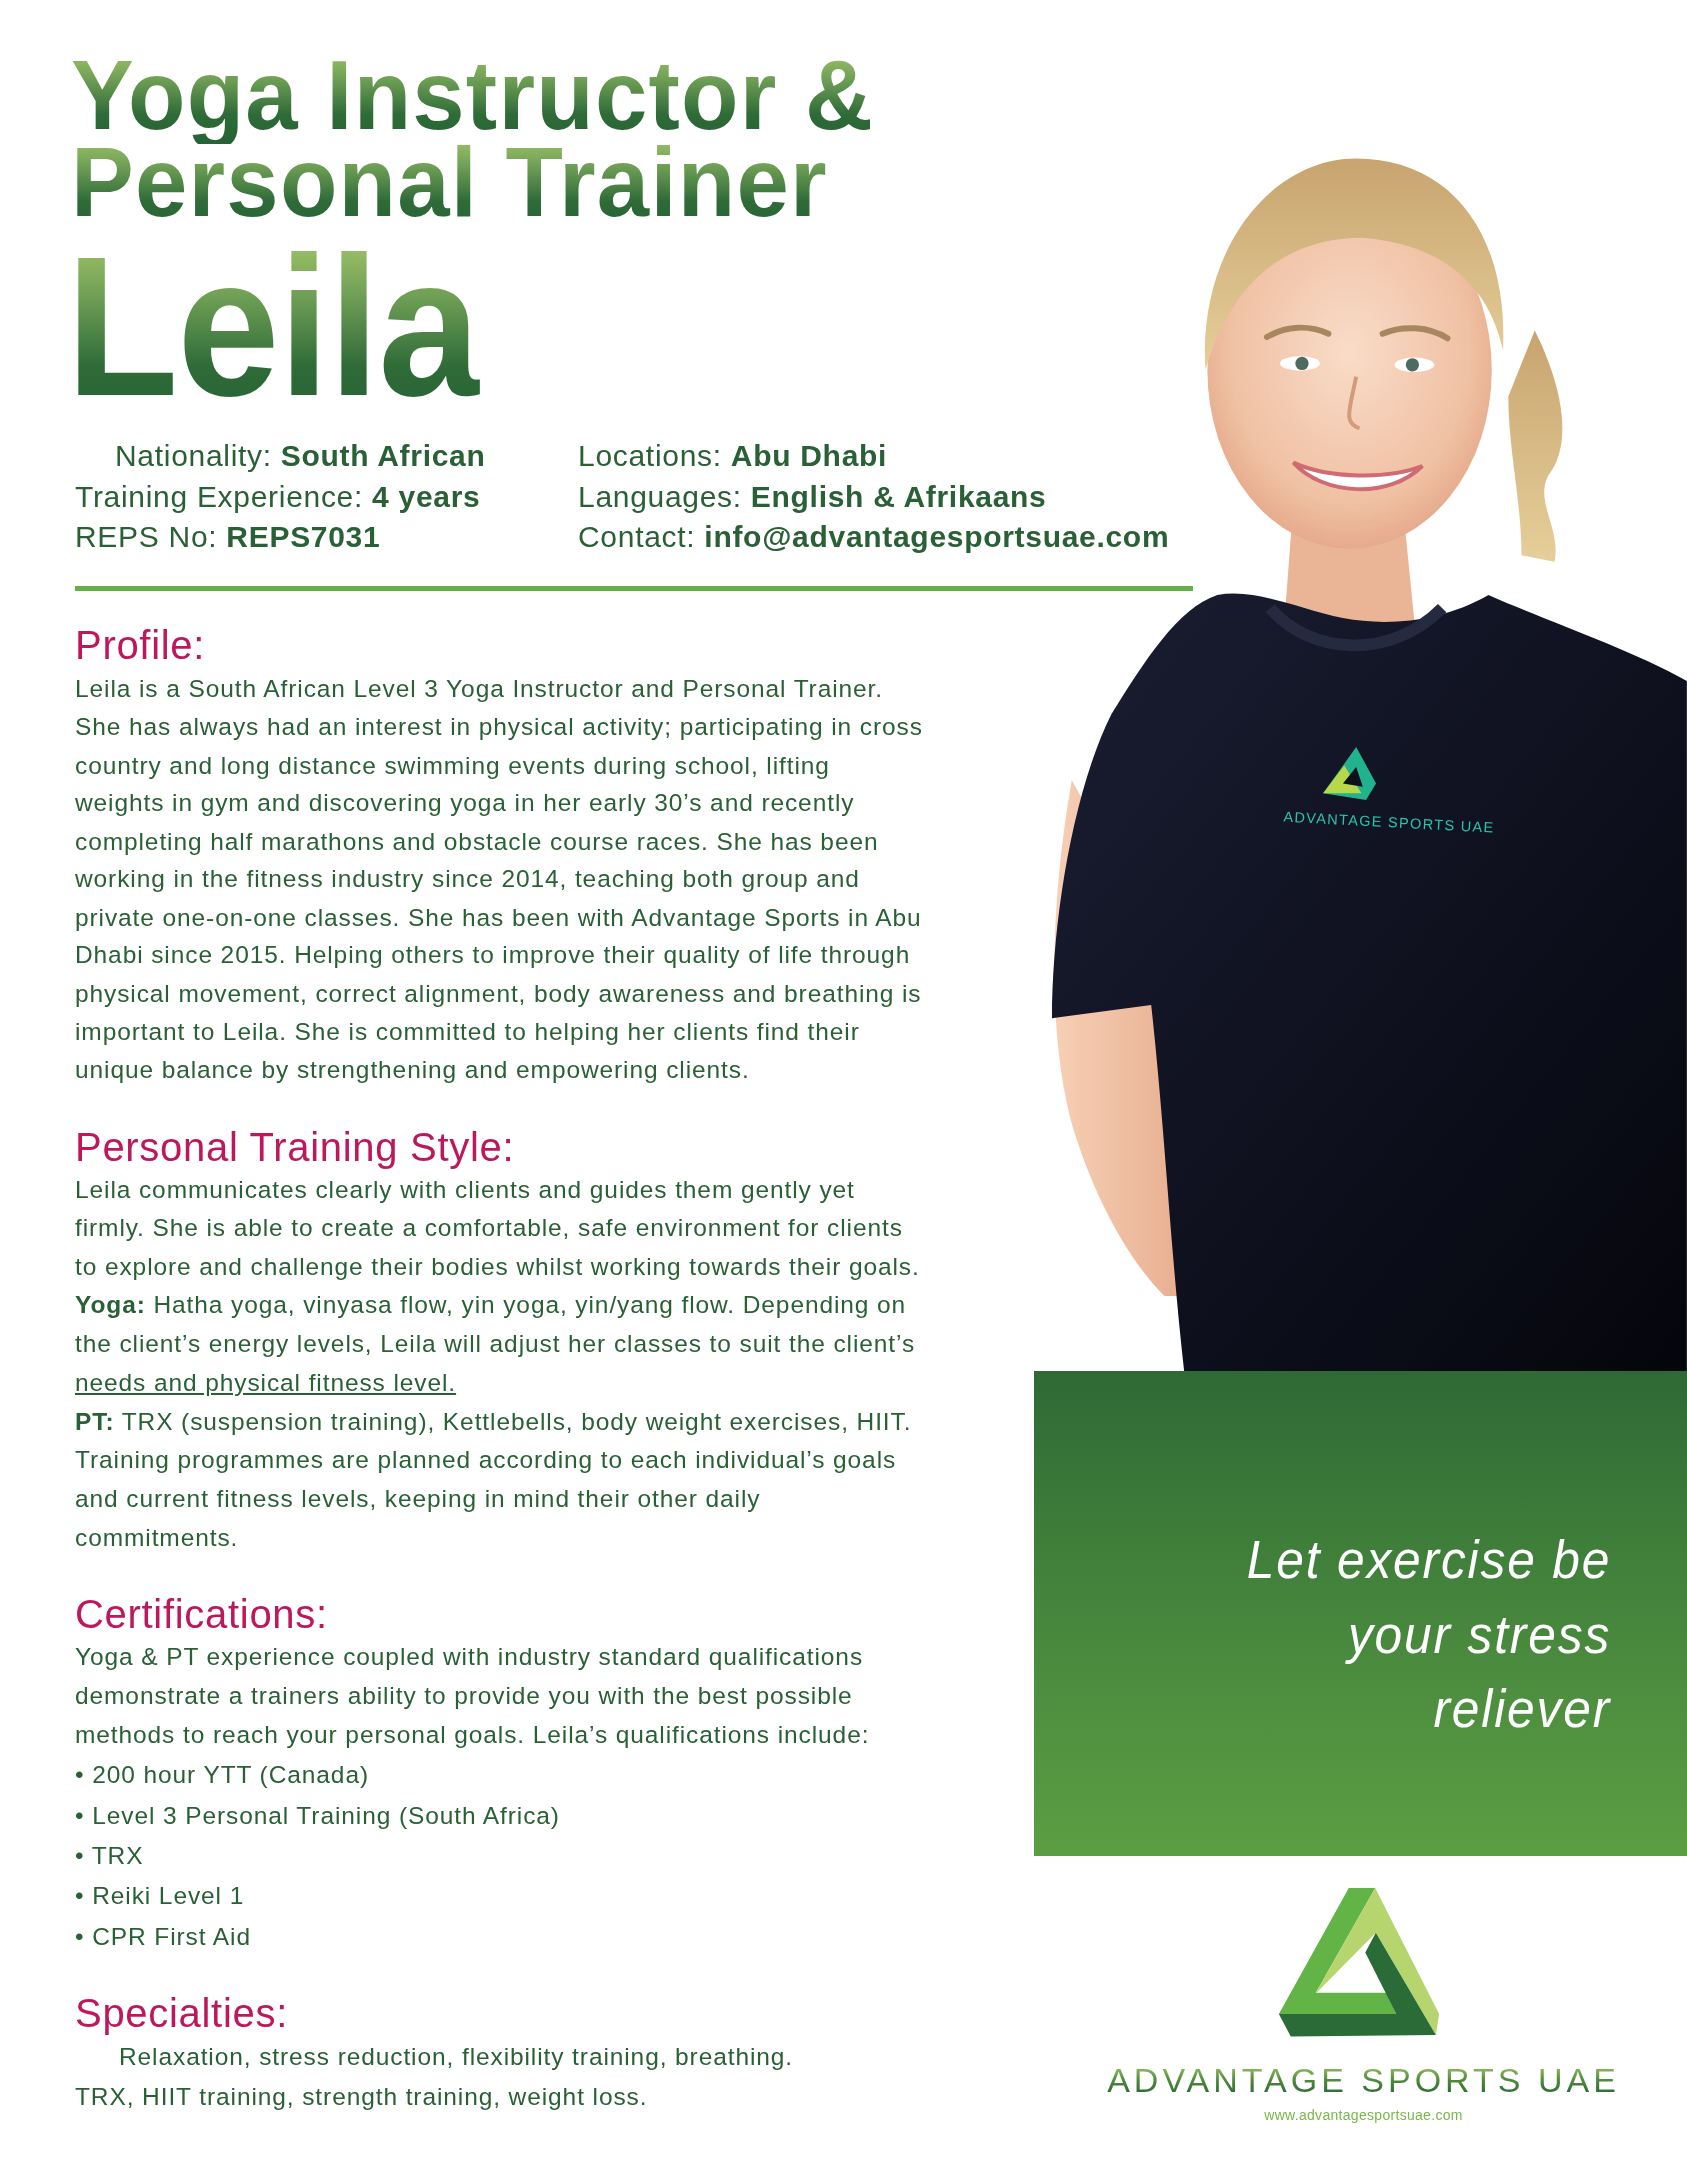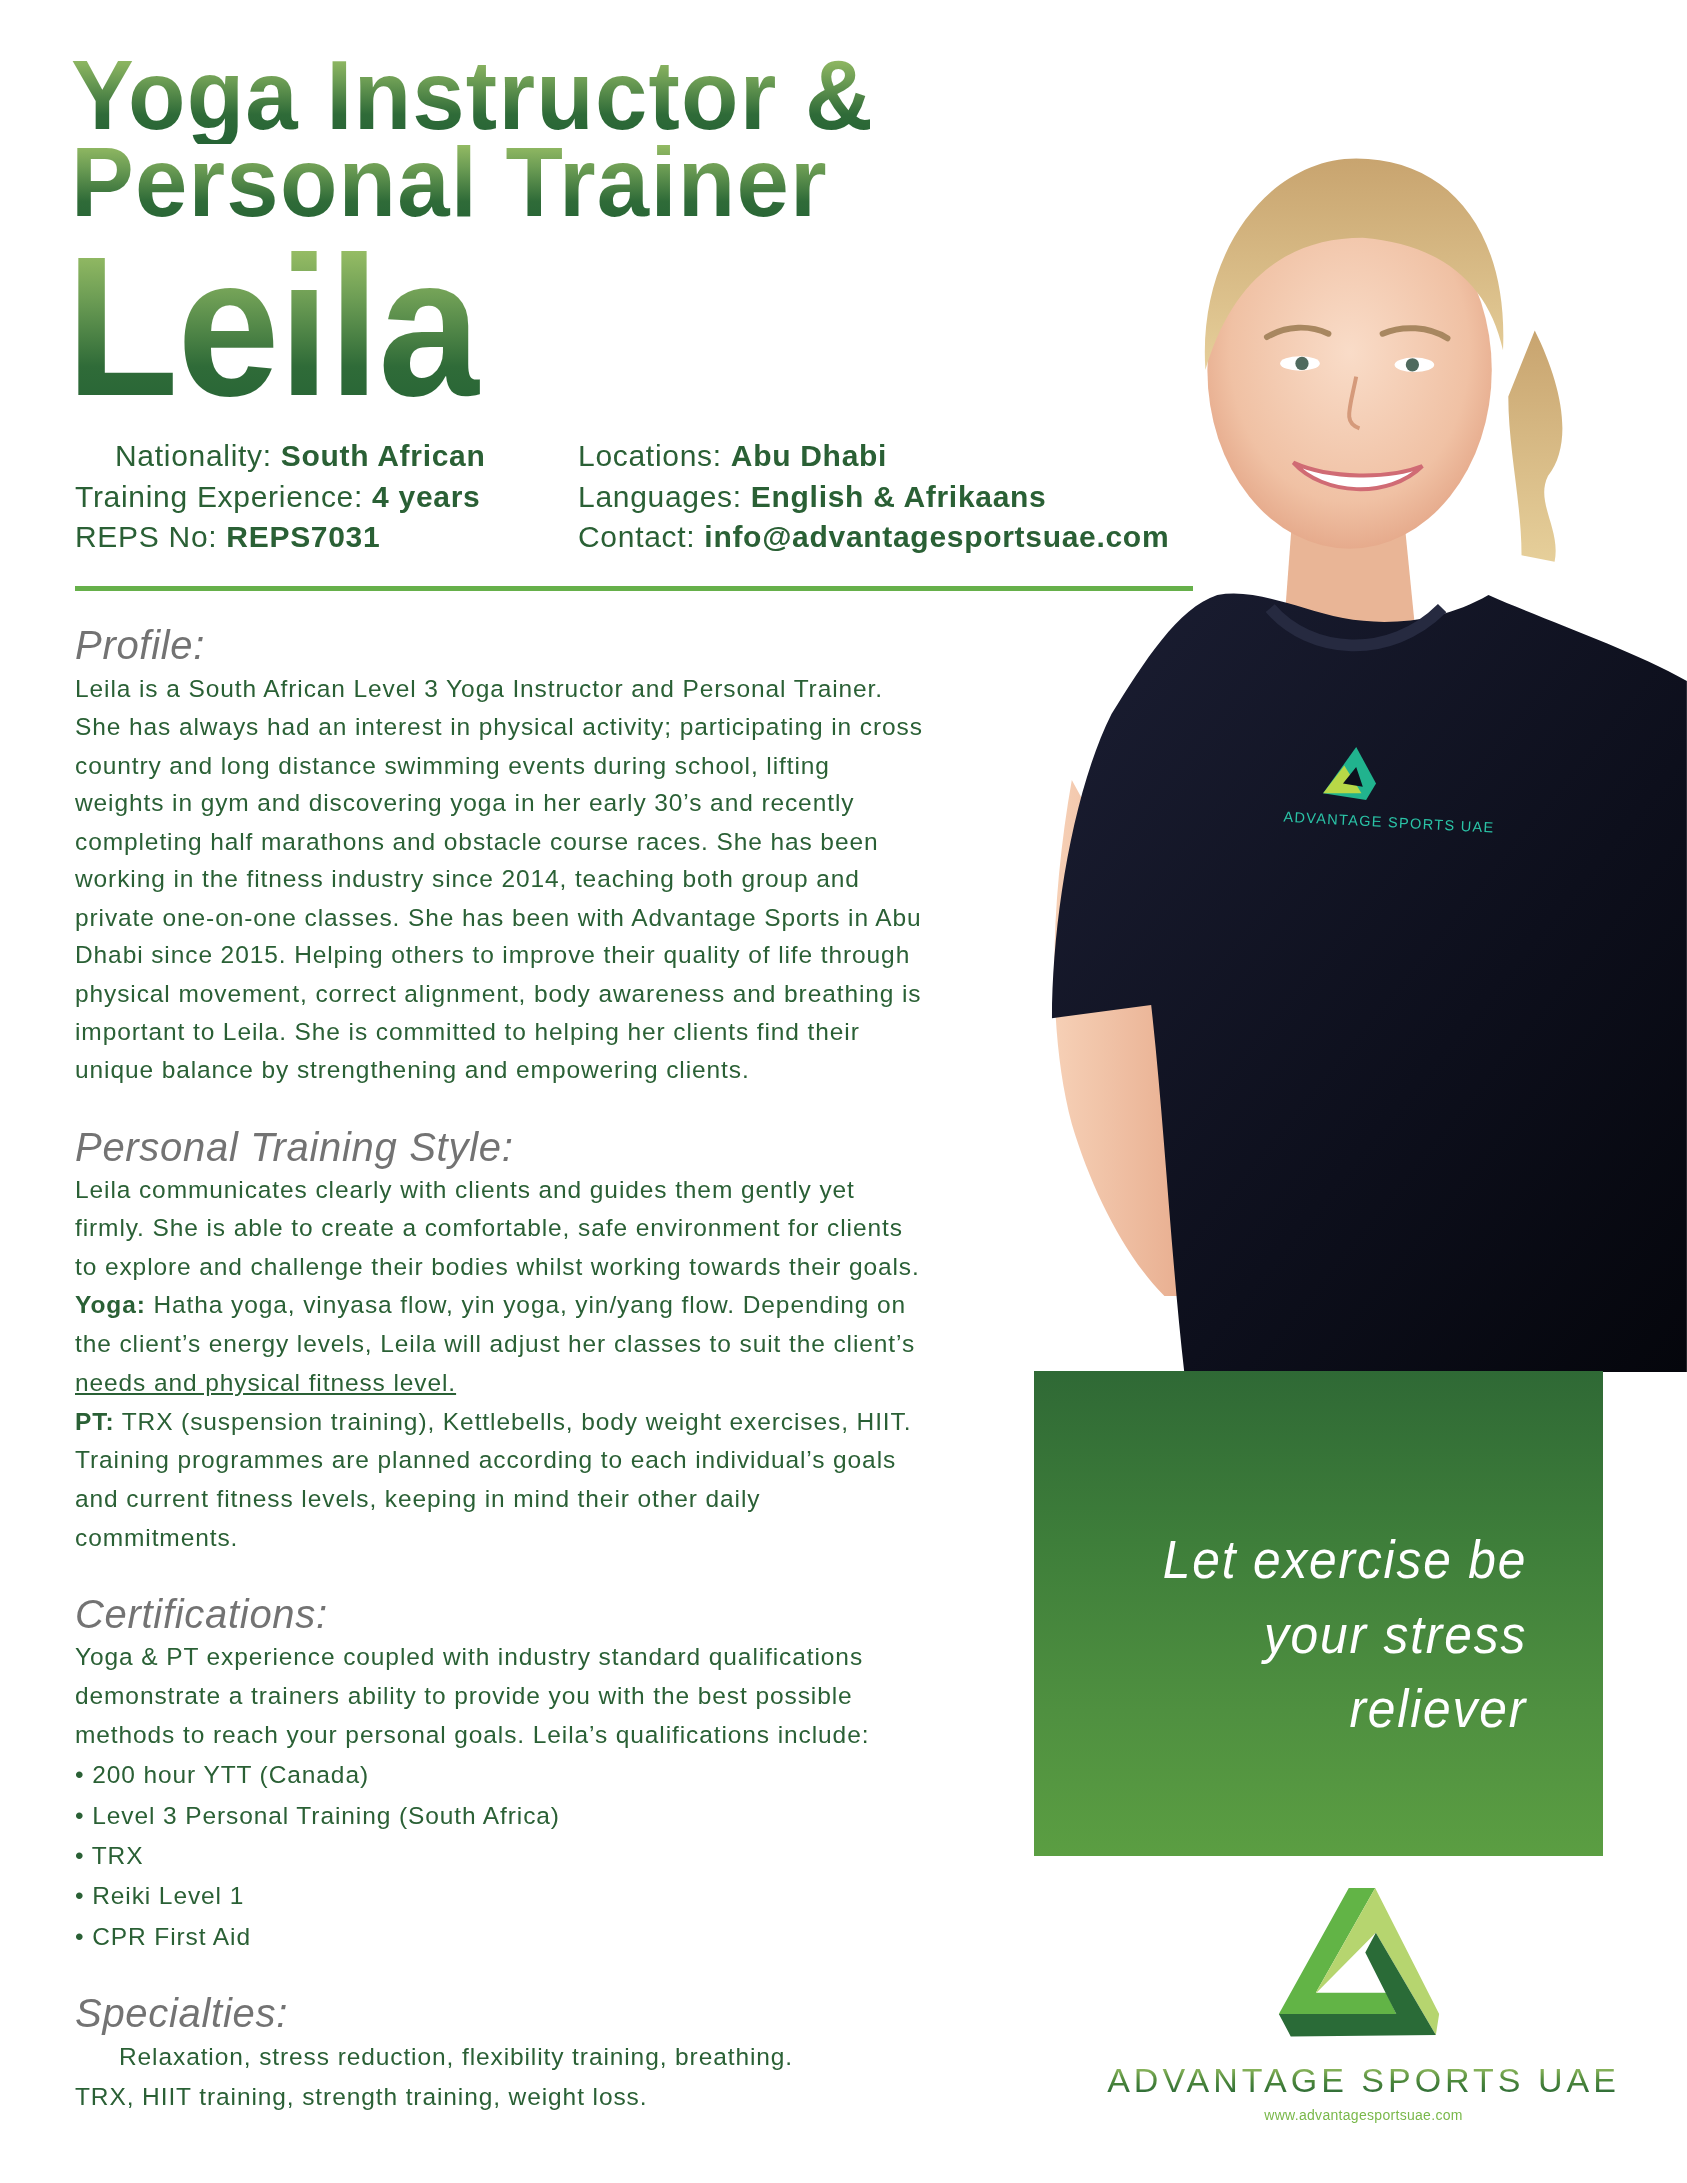--- a/index.html
+++ b/index.html
@@ -18,30 +18,30 @@
   .title-line { font-size: 99px; transform: scaleX(0.95); letter-spacing: 1.3px; }
   .title-name { font-size: 198px; transform: scaleX(0.93); letter-spacing: -1.3px; }
 
   
   .info { font-size: 30px; line-height: 1; white-space: nowrap; color: #2a6035; letter-spacing: 0.7px; }
   .info .lbl { font-weight: normal; }
   .info .val { font-weight: bold; }
 
   .divider { left: 75px; top: 586px; width: 1118px; height: 5.3px; background: #66b04a; }
 
-  .section-h { font-size: 40px; line-height: 1; color: #737373; white-space: nowrap; letter-spacing: 0.7px; font-style: italic; }
+  .section-h { font-size: 40px; line-height: 1; color: #be185d; white-space: nowrap; letter-spacing: 0.7px; }
   .body-text { font-size: 24.5px; color: #2a6035; white-space: nowrap; letter-spacing: 0.9px; line-height: 1; }
   .body-text b { font-weight: bold; }
   .line { position: absolute; left: 75px; }
 
   
   .photo { left: 1032px; top: 132px; width: 655px; height: 1240px; overflow: hidden; }
 
   
-  .quote-box { left: 1034px; top: 1371px; width: 569px; height: 485px;
+  .quote-box { left: 1034px; top: 1371px; width: 653px; height: 485px;
                background: linear-gradient(to bottom, #2f6935 0%, #3e7e3a 35%, #4f9040 70%, #5b9e42 100%); text-align: right; }
   .quote-line { position: absolute; right: 76px; font-size: 54px; font-style: italic; color: #ffffff;
                 white-space: nowrap; line-height: 1; letter-spacing: 2px; transform: scaleX(0.92); transform-origin: right top; }
 
   
   .wordmark { left: 1102px; top: 2063px; width: 523px; text-align: center; font-size: 34px; line-height: 1;
               letter-spacing: 4px; white-space: nowrap;
               background: linear-gradient(to bottom, #a9cb6c 0%, #4f8a3c 50%, #256335 100%);
               -webkit-background-clip: text; background-clip: text; -webkit-text-fill-color: transparent; color: transparent; }
   .url { left: 1102px; top: 2108px; width: 523px; text-align: center; font-size: 14px; color: #79b84a; line-height: 1; letter-spacing: 0.3px; white-space: nowrap; }

